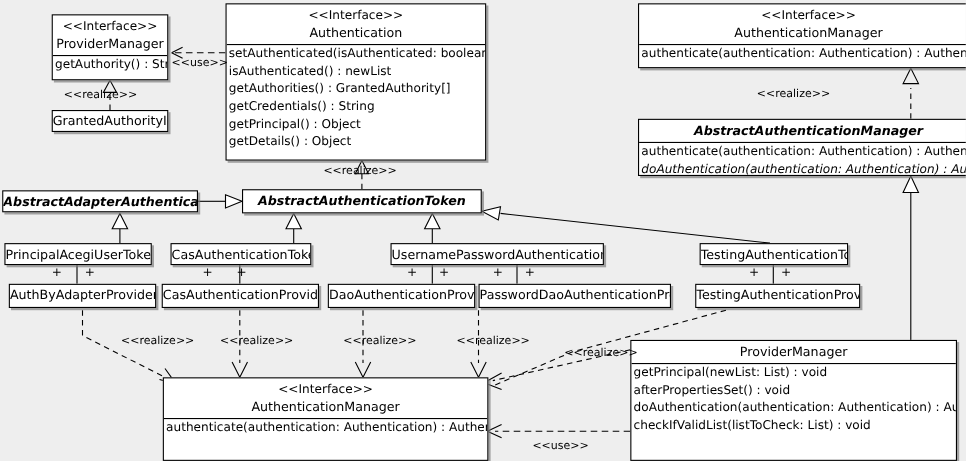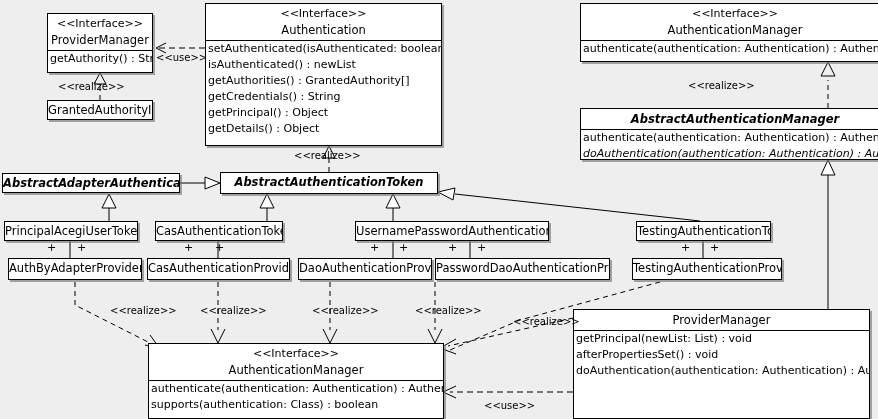--- a/index.html
+++ b/index.html
@@ -287,33 +287,33 @@
   </div>
 
   <div class="uml" style="left:148px;top:343px;width:296px;height:76px;">
     <div class="head">
       <span class="stereo">&lt;&lt;Interface&gt;&gt;</span>
       <span class="cname">AuthenticationManager</span>
     </div>
     <div class="sep"></div>
     <div class="members">
       <div class="member">authenticate(authentication: Authentication) : Authentication</div>
-      <div class="member">supports(authentication: Class) : boolean</div>
     </div>
   </div>
 
   <div class="uml" style="left:573px;top:309px;width:297px;height:110px;">
     <div class="head">
       <span class="cname">ProviderManager</span>
     </div>
     <div class="sep"></div>
     <div class="members">
       <div class="member">getPrincipal(newList: List) : void</div>
       <div class="member">afterPropertiesSet() : void</div>
       <div class="member">doAuthentication(authentication: Authentication) : Authentication</div>
+      <div class="member">checkIfValidList(listToCheck: List) : void</div>
     </div>
   </div>
 
   <span class="edgelabel" style="left:156px;top:52px;">&lt;&lt;use&gt;&gt;</span>
 
   <span class="edgelabel" style="left:58px;top:81px;">&lt;&lt;realize&gt;&gt;</span>
 
   <span class="edgelabel" style="left:294px;top:150px;">&lt;&lt;realize&gt;&gt;</span>
 
   <span class="edgelabel" style="left:688px;top:80px;">&lt;&lt;realize&gt;&gt;</span>

